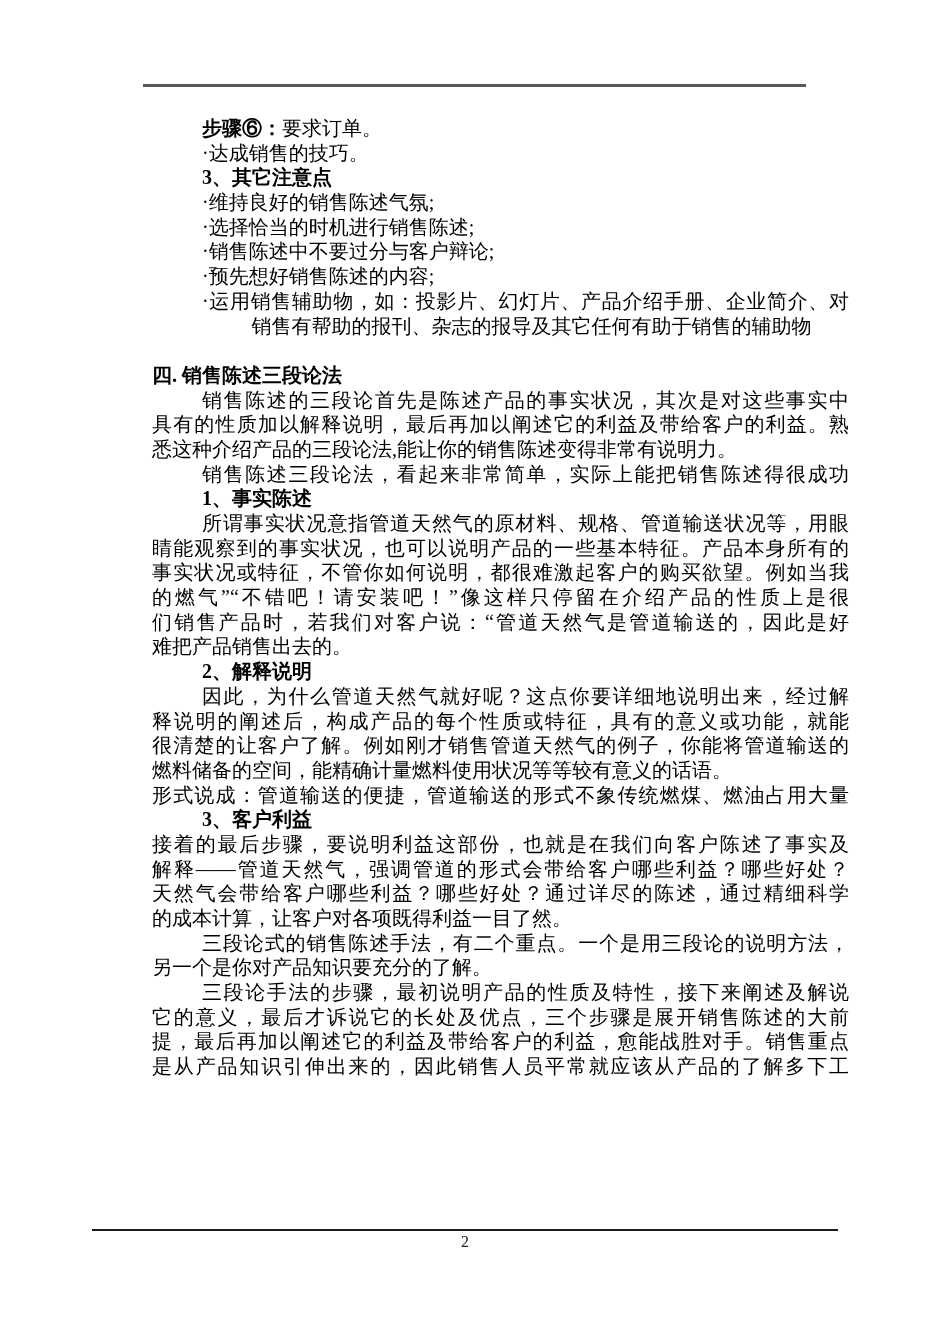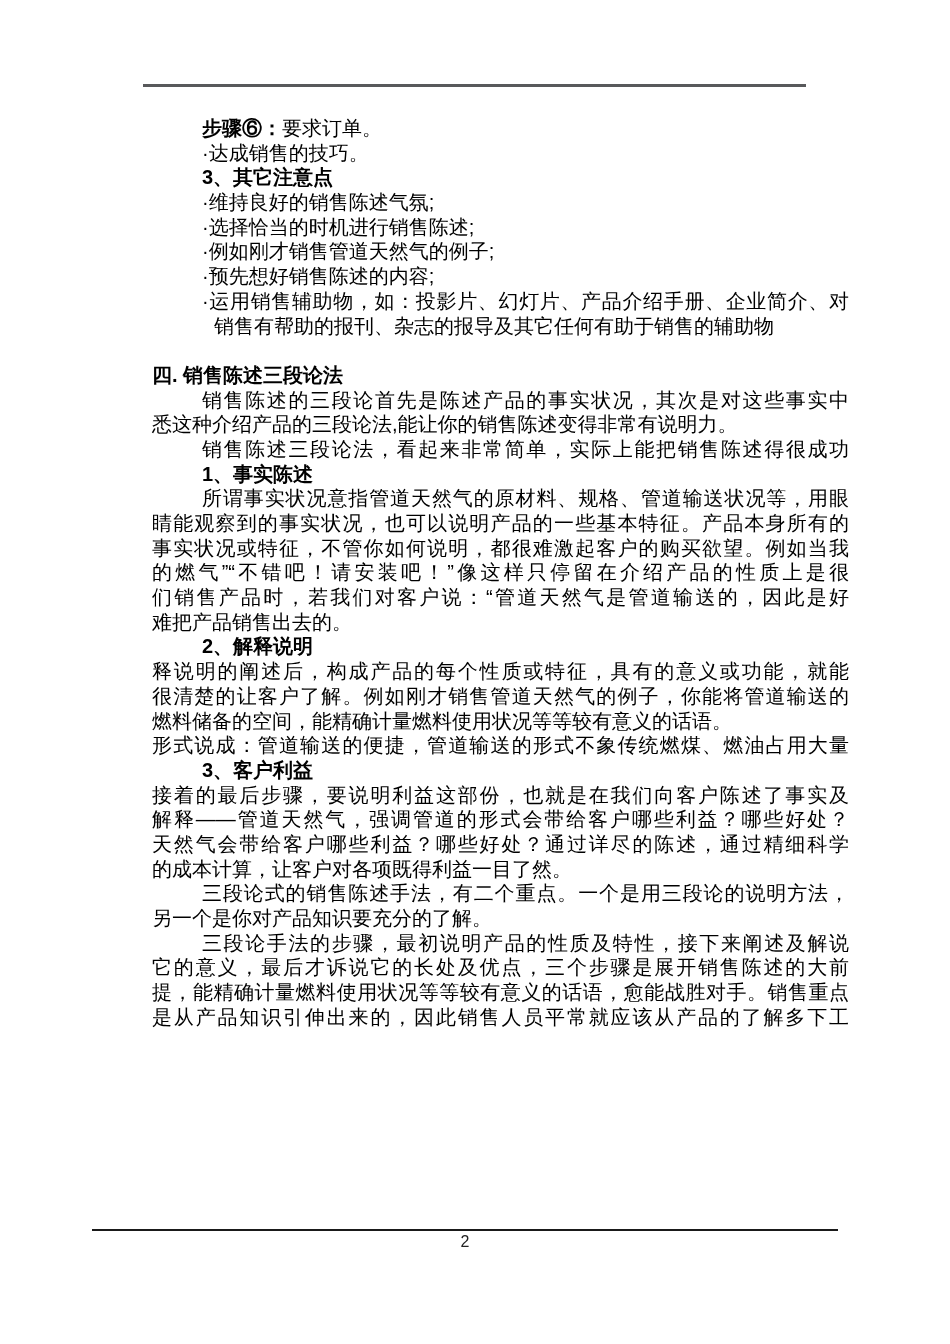--- a/index.html
+++ b/index.html
@@ -2,21 +2,21 @@
 <html><head>
 <meta charset="utf-8">
 <style>
   html, body { margin: 0; padding: 0; background: #ffffff; }
   .page {
     position: relative;
     width: 950px;
     height: 1344px;
     background: #ffffff;
     overflow: hidden;
-    font-family: Liberation Sans, sans-serif;
+    font-family: Liberation Serif, serif;
     color: #000000;
   }
   .header-rule {
     position: absolute;
     left: 143px;
     top: 84px;
     width: 663px;
     height: 3px;
     background: #58595b;
   }
@@ -33,21 +33,21 @@
     box-sizing: border-box;
     white-space: nowrap;
     overflow: visible;
   }
   .line.j {
     white-space: normal;
     text-align: justify;
     text-align-last: justify;
   }
   .line.ind  { padding-left: 50px; }
-  .line.hang { padding-left: 62px; }
+  .line.hang { padding-left: 62px; text-align: center; }
   .b { font-weight: bold; }
   .footer-rule {
     position: absolute;
     left: 92px;
     top: 1229px;
     width: 746px;
     height: 2px;
     background: #1a1a1a;
   }
   .page-number {
@@ -65,48 +65,50 @@
 <body>
 
 <div class="page">
   <div class="header-rule" style="background: rgb(88, 89, 91);"></div>
   <div class="content" id="content">
       <div class="line ind"><span class="b">步骤⑥：</span><span>要求订单。</span></div>
       <div class="line ind"><span>·达成销售的技巧。</span></div>
       <div class="line ind"><span class="b">3、其它注意点</span></div>
       <div class="line ind"><span>·维持良好的销售陈述气氛;</span></div>
       <div class="line ind"><span>·选择恰当的时机进行销售陈述;</span></div>
-      <div class="line ind"><span>·例如刚才销售管道天然气的例子;</span></div>
+      <div class="line ind"><span>·销售陈述中不要过分与客户辩论;</span></div>
       <div class="line ind"><span>·预先想好销售陈述的内容;</span></div>
       <div class="line ind j"><span>·运用销售辅助物，如：投影片、幻灯片、产品介绍手册、企业简介、对</span></div>
       <div class="line hang"><span>销售有帮助的报刊、杂志的报导及其它任何有助于销售的辅助物</span></div>
       <div class="line blank"></div>
       <div class="line"><span class="b">四. 销售陈述三段论法</span></div>
       <div class="line ind j"><span>销售陈述的三段论首先是陈述产品的事实状况，其次是对这些事实中</span></div>
+      <div class="line j"><span>具有的性质加以解释说明，最后再加以阐述它的利益及带给客户的利益。熟</span></div>
       <div class="line"><span>悉这种介绍产品的三段论法,能让你的销售陈述变得非常有说明力。</span></div>
       <div class="line ind j"><span>销售陈述三段论法，看起来非常简单，实际上能把销售陈述得很成功</span></div>
       <div class="line ind"><span class="b">1、事实陈述</span></div>
       <div class="line ind j"><span>所谓事实状况意指管道天然气的原材料、规格、管道输送状况等，用眼</span></div>
       <div class="line j"><span>睛能观察到的事实状况，也可以说明产品的一些基本特征。产品本身所有的</span></div>
       <div class="line j"><span>事实状况或特征，不管你如何说明，都很难激起客户的购买欲望。例如当我</span></div>
       <div class="line j"><span>的燃气”“不错吧！请安装吧！”像这样只停留在介绍产品的性质上是很</span></div>
       <div class="line j"><span>们销售产品时，若我们对客户说：“管道天然气是管道输送的，因此是好</span></div>
       <div class="line"><span>难把产品销售出去的。</span></div>
       <div class="line ind"><span class="b">2、解释说明</span></div>
+      <div class="line ind j"><span>因此，为什么管道天然气就好呢？这点你要详细地说明出来，经过解</span></div>
       <div class="line j"><span>释说明的阐述后，构成产品的每个性质或特征，具有的意义或功能，就能</span></div>
       <div class="line j"><span>很清楚的让客户了解。例如刚才销售管道天然气的例子，你能将管道输送的</span></div>
       <div class="line"><span>燃料储备的空间，能精确计量燃料使用状况等等较有意义的话语。</span></div>
       <div class="line j"><span>形式说成：管道输送的便捷，管道输送的形式不象传统燃煤、燃油占用大量</span></div>
       <div class="line ind"><span class="b">3、客户利益</span></div>
       <div class="line j"><span>接着的最后步骤，要说明利益这部份，也就是在我们向客户陈述了事实及</span></div>
       <div class="line j"><span>解释——管道天然气，强调管道的形式会带给客户哪些利益？哪些好处？</span></div>
       <div class="line j"><span>天然气会带给客户哪些利益？哪些好处？通过详尽的陈述，通过精细科学</span></div>
       <div class="line"><span>的成本计算，让客户对各项既得利益一目了然。</span></div>
       <div class="line ind j"><span>三段论式的销售陈述手法，有二个重点。一个是用三段论的说明方法，</span></div>
       <div class="line"><span>另一个是你对产品知识要充分的了解。</span></div>
       <div class="line ind j"><span>三段论手法的步骤，最初说明产品的性质及特性，接下来阐述及解说</span></div>
       <div class="line j"><span>它的意义，最后才诉说它的长处及优点，三个步骤是展开销售陈述的大前</span></div>
-      <div class="line j"><span>提，能精确计量燃料使用状况等等较有意义的话语，愈能战胜对手。销售重点</span></div>
+      <div class="line j"><span>提，最后再加以阐述它的利益及带给客户的利益，愈能战胜对手。销售重点</span></div>
       <div class="line j"><span>是从产品知识引伸出来的，因此销售人员平常就应该从产品的了解多下工</span></div>
     </div>
   <div class="footer-rule" style="background: rgb(26, 26, 26);"></div>
   <div class="page-number">2</div>
 </div>
 
 </body></html>

